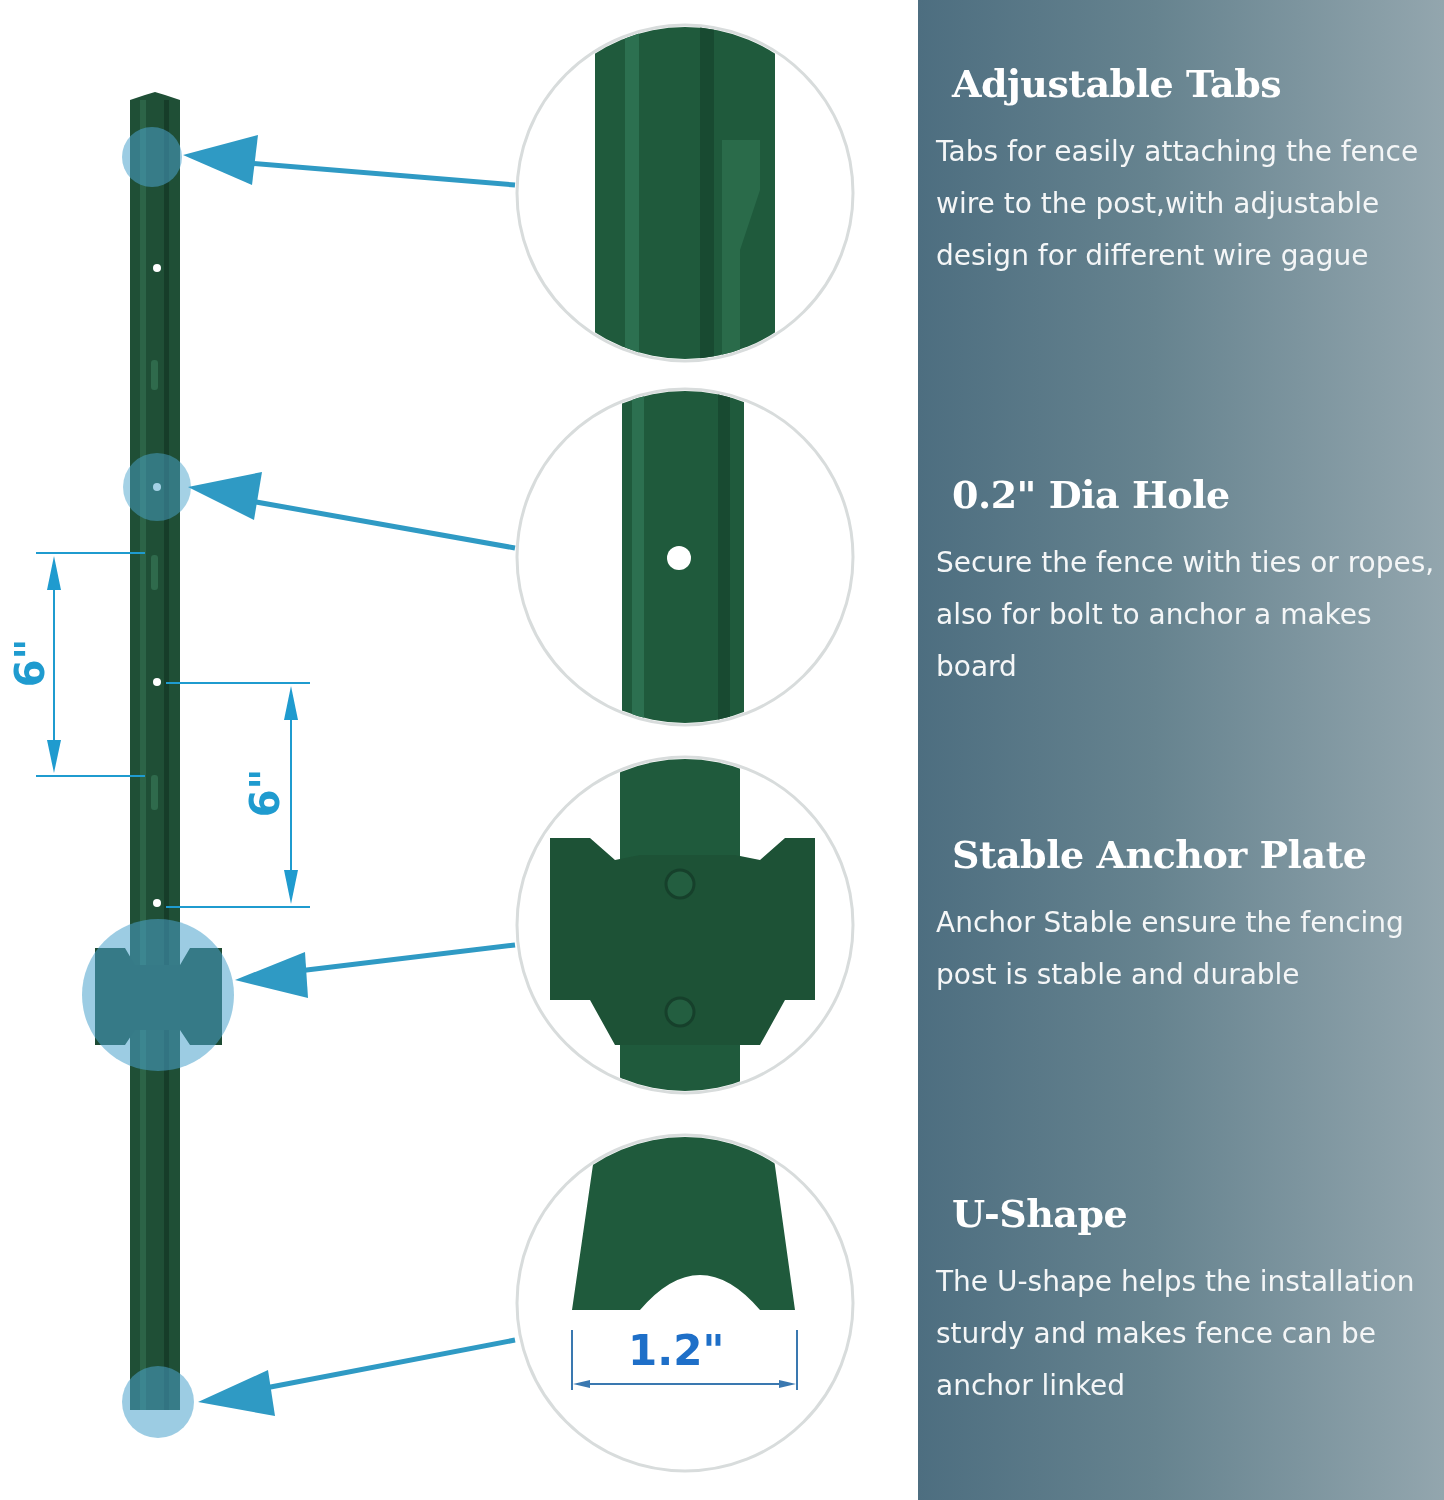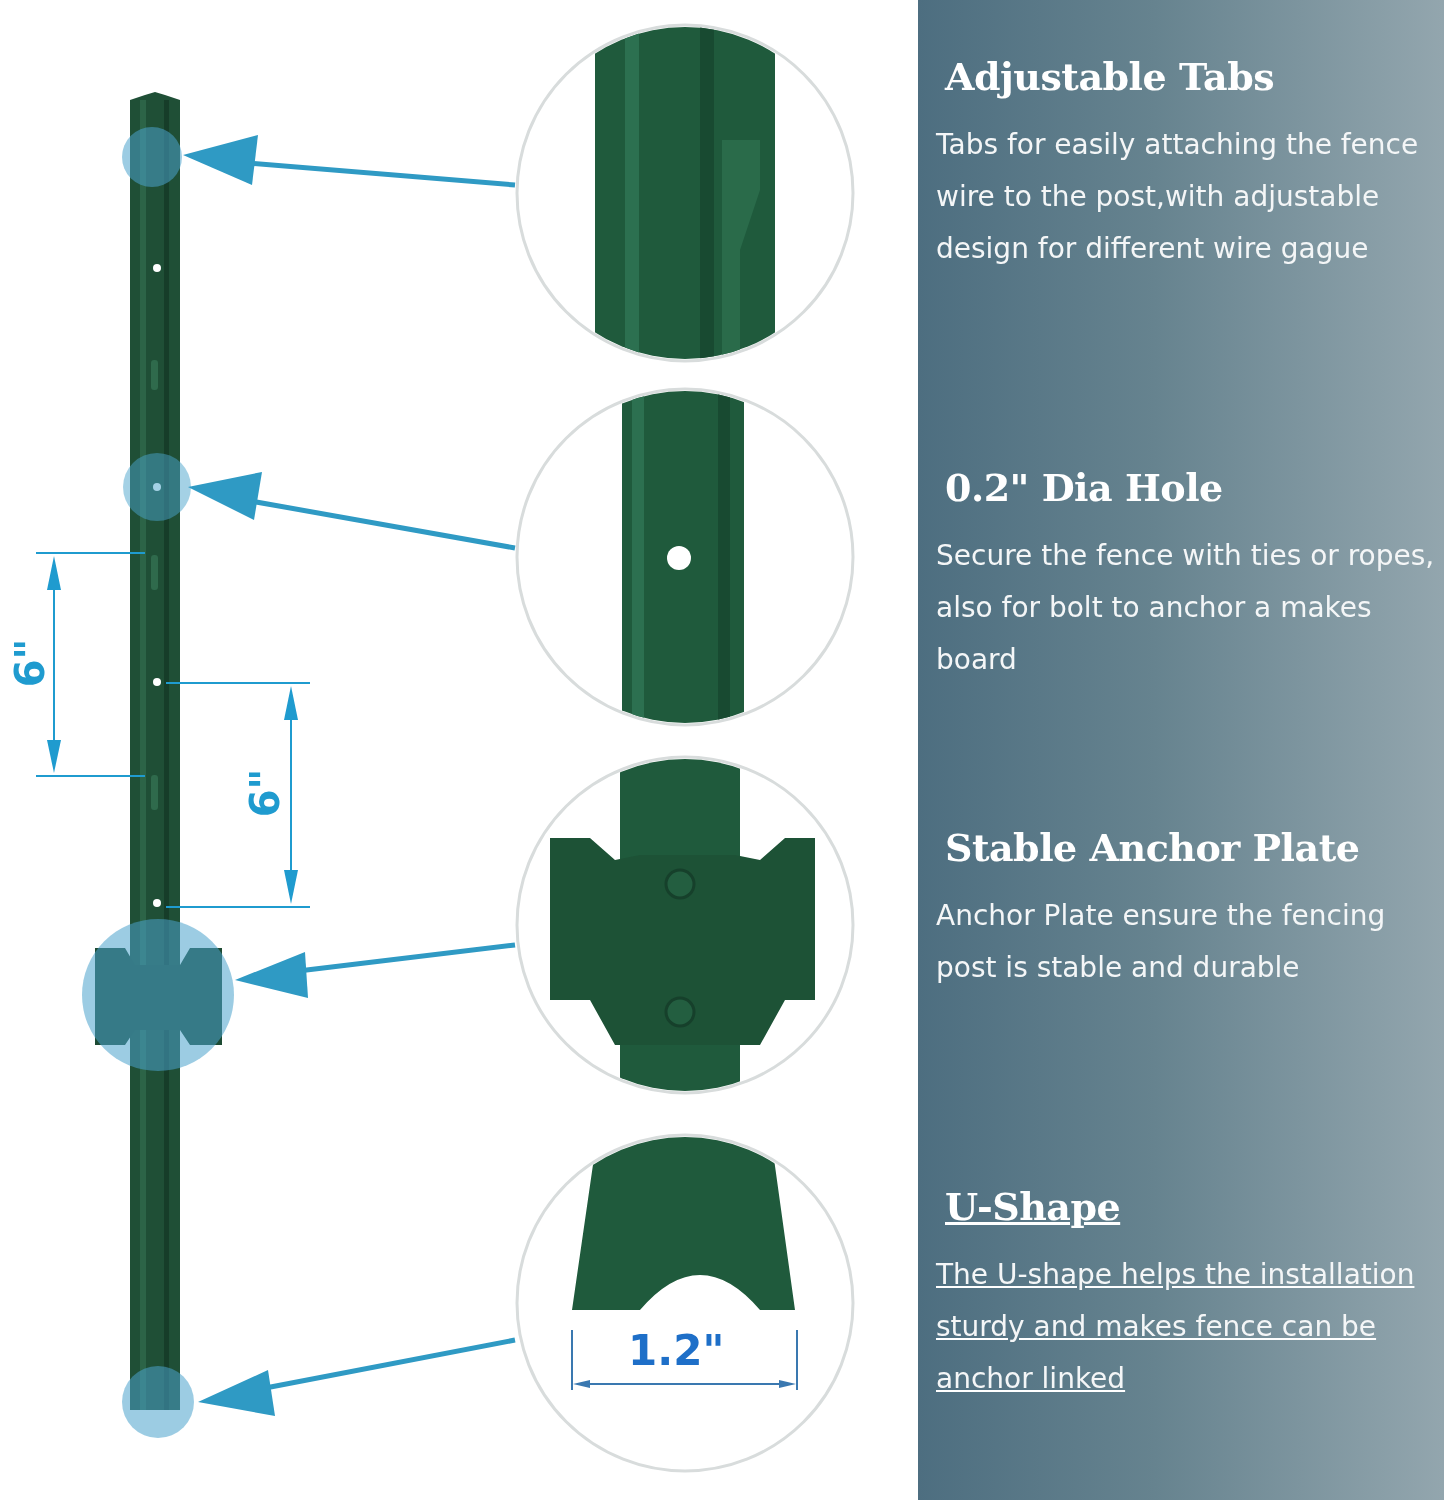--- a/index.html
+++ b/index.html
@@ -1,20 +1,20 @@
 <!DOCTYPE html>
 <html><head>
 <meta charset="utf-8">
 <style>
   html,body{margin:0;padding:0;}
   body{width:1444px;height:1500px;position:relative;background:#fff;overflow:hidden;font-family:"DejaVu Sans",sans-serif;}
   .left{position:absolute;left:0;top:0;width:918px;height:1500px;background:#fff;}
   .panel{position:absolute;left:918px;top:0;width:526px;height:1500px;background:linear-gradient(90deg,#4d6e80 0%,#66838f 45%,#93a6ae 100%);}
   .feature{position:absolute;left:18px;width:500px;color:#fff;}
-  .feature h2{margin:9px;font-family:"DejaVu Serif",serif;font-weight:bold;font-size:38px;letter-spacing:-0.5px;line-height:48px;}
+  .feature h2{margin:16px;font-family:"DejaVu Serif",serif;font-weight:bold;font-size:38px;letter-spacing:-0.5px;line-height:48px;}
   .feature p{margin:18px 0 0 0;font-family:"DejaVu Sans",sans-serif;font-size:28px;line-height:52px;color:#f4f6f7;}
   svg{position:absolute;left:0;top:0;}
   .dim{position:absolute;color:#1f9bcf;font-family:"DejaVu Sans",sans-serif;font-weight:bold;font-size:40px;transform:rotate(-90deg);}
   .width-label{position:absolute;left:628px;top:1326px;color:#1e6fc8;font-family:"DejaVu Sans",sans-serif;font-weight:bold;font-size:42px;}
 </style>
 </head>
 <body>
 
 <div class="left">
   <svg width="918" height="1500">
@@ -126,19 +126,19 @@
   <div class="feature" style="top:44px;">
     <h2>Adjustable Tabs</h2>
     <p>Tabs for easily attaching the fence wire to the post,with adjustable design for different wire gague</p>
   </div>
   <div class="feature" style="top:455px;">
     <h2>0.2" Dia Hole</h2>
     <p>Secure the fence with ties or ropes, also for bolt to anchor a makes board</p>
   </div>
   <div class="feature" style="top:815px;">
     <h2>Stable Anchor Plate</h2>
-    <p>Anchor Plate ensure the fencing post is stable and durable</p>
+    <p>Anchor Stable ensure the fencing post is stable and durable</p>
   </div>
-  <div class="feature" style="top:1174px;text-decoration:underline;">
+  <div class="feature" style="top:1174px;">
     <h2>U-Shape</h2>
     <p>The U-shape helps the installation sturdy and makes fence can be anchor linked</p>
   </div>
 </div>
 
 </body></html>

